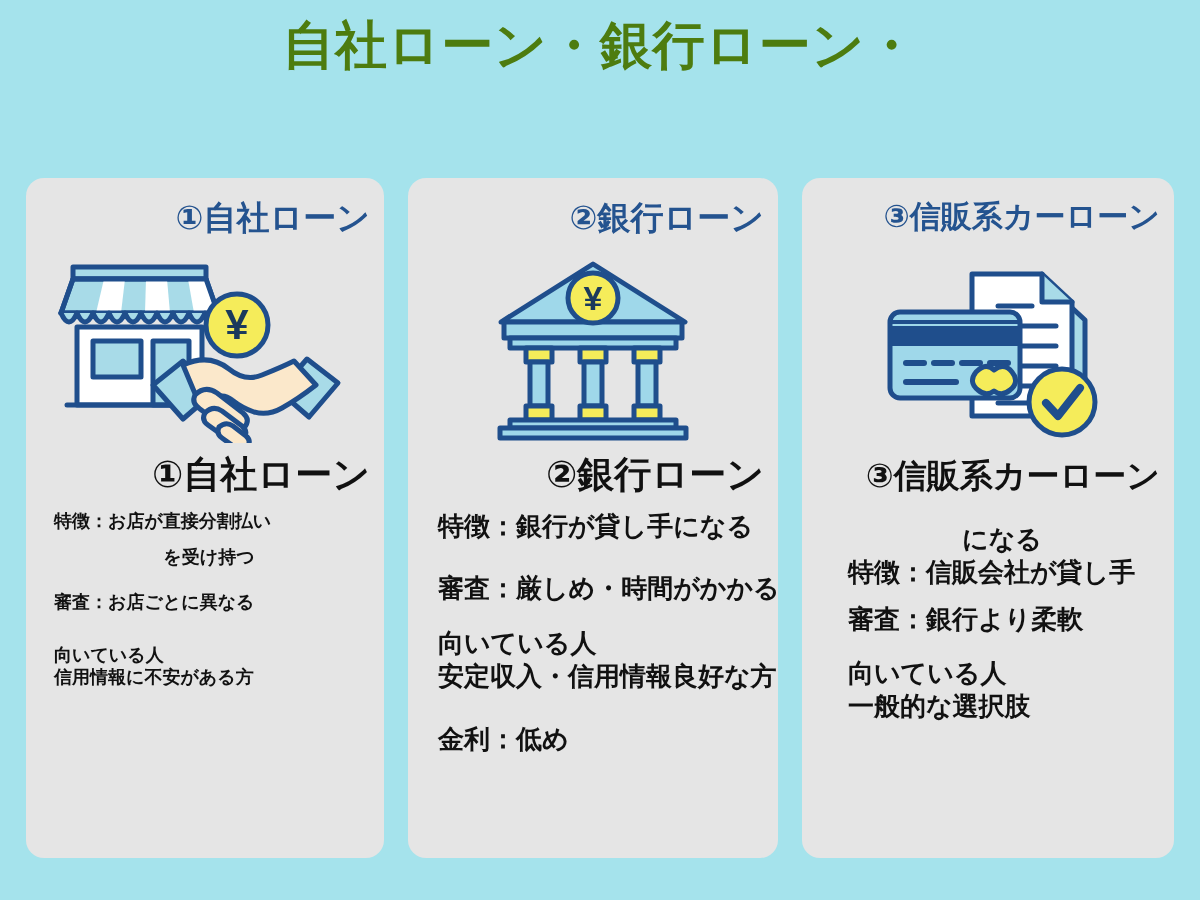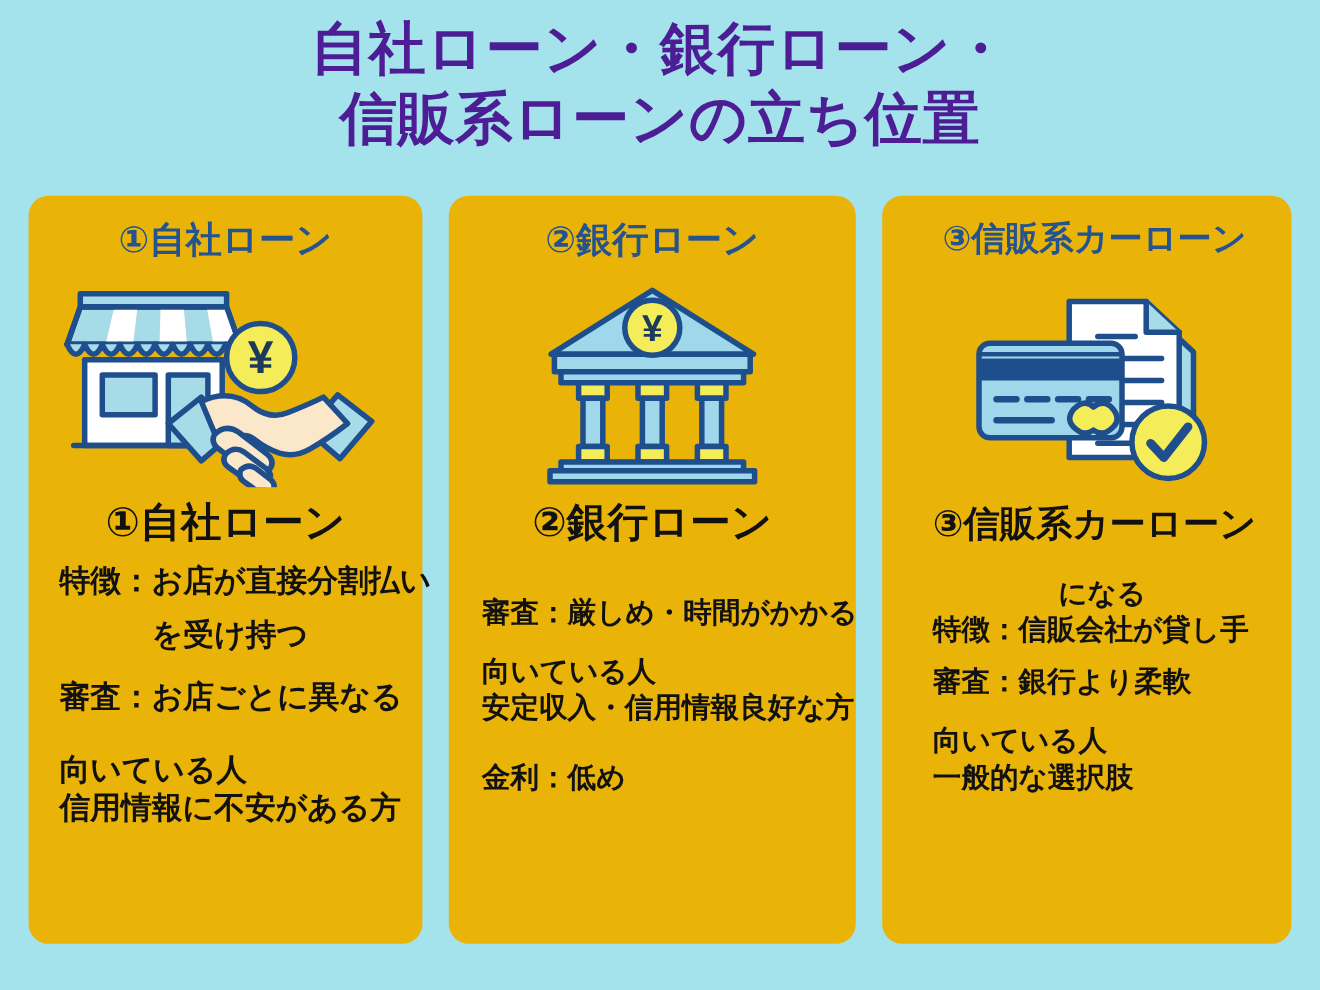--- a/index.html
+++ b/index.html
@@ -21,21 +21,21 @@
     box-sizing: border-box;
   }
 
   
   .title-block {
     position: absolute;
     top: 14px;
     left: 0;
     width: 1200px;
     text-align: center;
-    color: #4c1d95;
+    color: #4d7c0f;
     font-weight: bold;
     font-size: 52px;
     line-height: 1.22;
     letter-spacing: 0.5px;
   }
   .title-line {
     display: block;
     white-space: nowrap;
   }
 
@@ -45,27 +45,27 @@
     top: 178px;
     left: 26px;
     width: 1148px;
     height: 680px;
     display: flex;
     justify-content: space-between;
     align-items: stretch;
   }
   .card {
     position: relative;
-    background: #eab308;
+    background: #e5e5e5;
     border-radius: 18px;
     box-sizing: border-box;
     padding: 22px 14px 16px 14px;
     display: flex;
     flex-direction: column;
-    align-items: center;
+    align-items: flex-end;
   }
   .card-1 { width: 358px; }
   .card-2 { width: 370px; }
   .card-3 { width: 372px; padding-left: 28px; }
 
   .card-top-title {
     color: #24538f;
     font-weight: bold;
     text-align: center;
     line-height: 1.1;
@@ -107,39 +107,38 @@
   .card-1 .card-body { padding: 0 6px 0 14px; }
   .card-2 .card-body { padding: 0 4px 0 16px; }
   .card-3 .card-body { padding: 0 4px 0 18px; }
 
   .line {
     line-height: 1.26;
     white-space: nowrap;
   }
   .line.center { text-align: center; margin-top: 14px; }
 
-  .card-1 .line { font-size: 28px; }
+  .card-1 .line { font-size: 18px; }
   .card-2 .line { font-size: 26px; }
   .card-3 .line { font-size: 26px; }
 
   .gap-sm { height: 14px; }
   .gap-md { height: 22px; }
   .gap-lg { height: 30px; }
 
   
   svg.ico { display: block; }
 </style>
 </head>
 <body>
 
 <div id="page">
 
   <div class="title-block">
     <span class="title-line">自社ローン・銀行ローン・</span>
-    <span class="title-line">信販系ローンの立ち位置</span>
   </div>
 
   <div class="cards-row">
 
     <div class="card card-1">
       <div class="card-top-title">①自社ローン</div>
 
       <div class="icon-wrap">
         <svg class="ico" width="300" height="190" viewBox="0 0 300 190" aria-hidden="true">
           <g stroke="#1f4e8c" stroke-width="5" stroke-linejoin="round" stroke-linecap="round" fill="none">
@@ -219,20 +218,21 @@
 
             <circle cx="105" cy="42" r="25" fill="#f5ec5a"></circle>
           </g>
           <text x="105" y="54" text-anchor="middle" font-family="'Liberation Sans',sans-serif" font-size="34" font-weight="bold" fill="#1b3a5c">¥</text>
         </svg>
       </div>
 
       <div class="card-main-title">②銀行ローン</div>
 
       <div class="card-body">
+        <div class="line">特徴：銀行が貸し手になる</div>
         <div class="gap-lg"></div>
         <div class="line">審査：厳しめ・時間がかかる</div>
         <div class="gap-md"></div>
         <div class="line">向いている人</div>
         <div class="line">安定収入・信用情報良好な方</div>
         <div class="gap-lg"></div>
         <div class="line">金利：低め</div>
       </div>
     </div>
 

